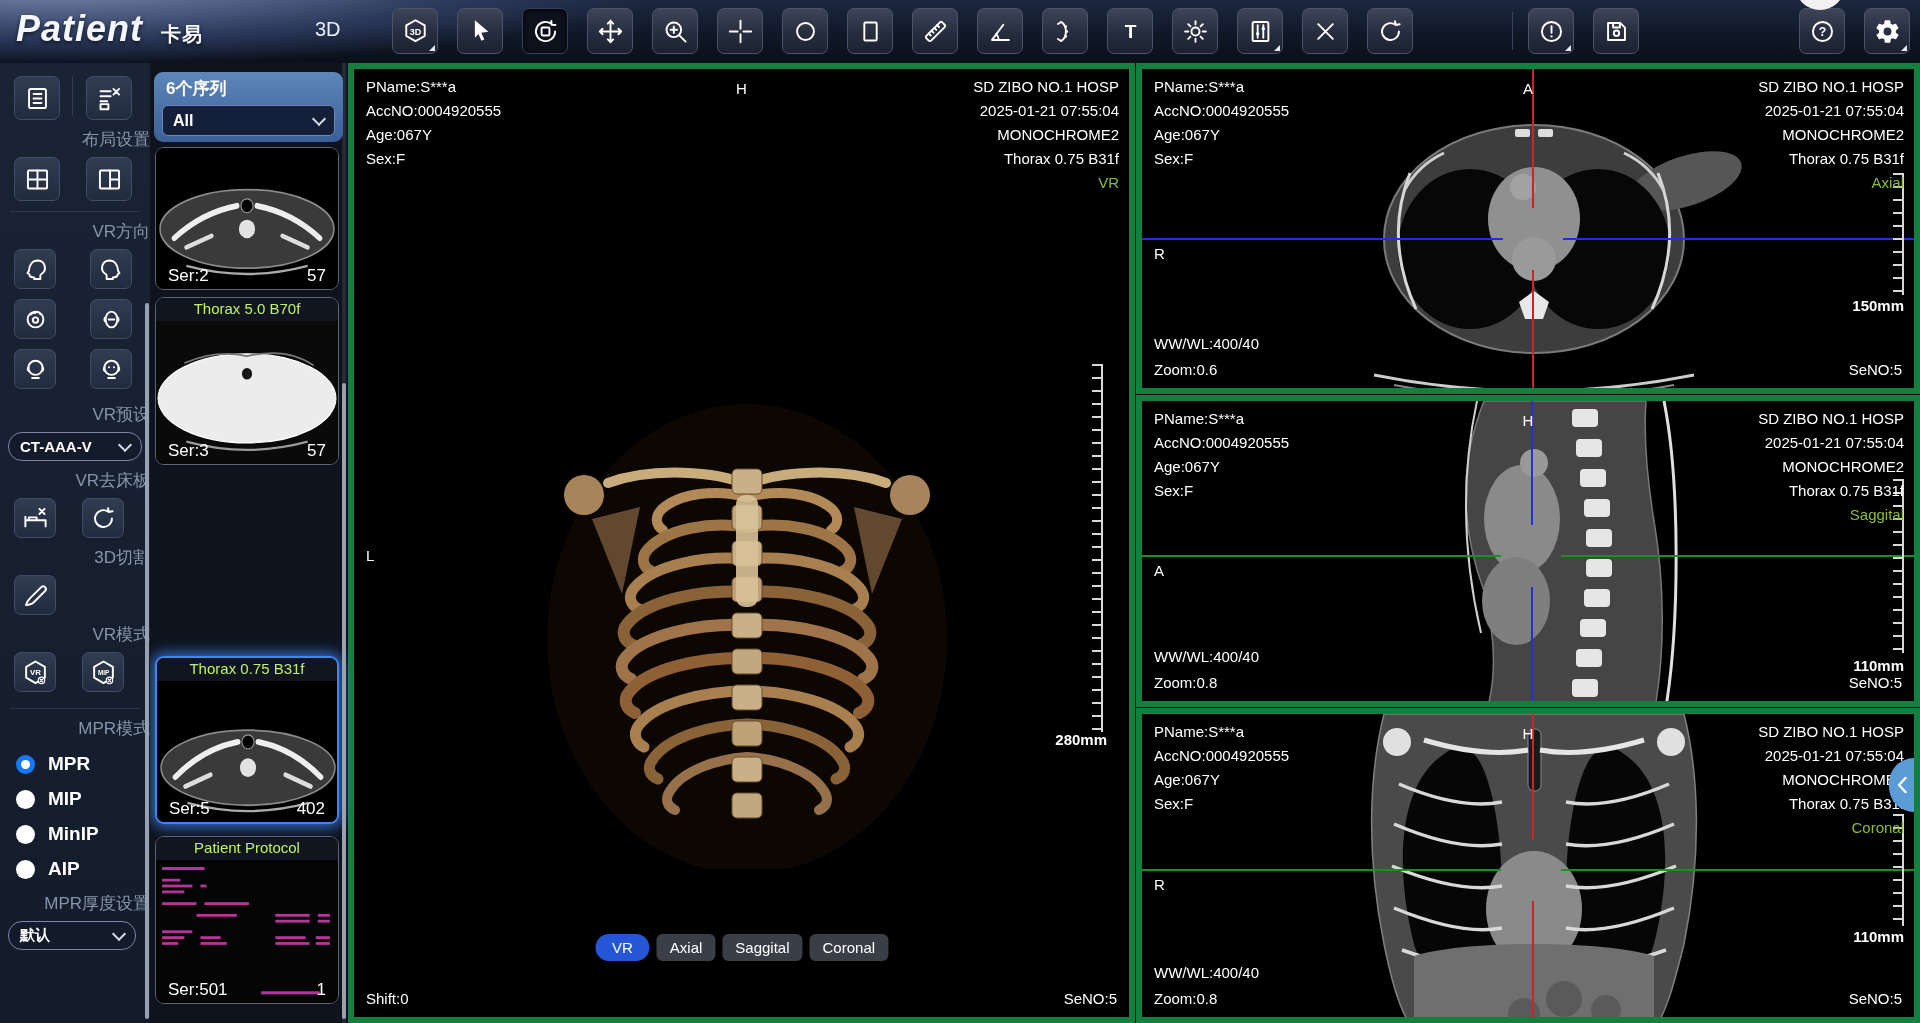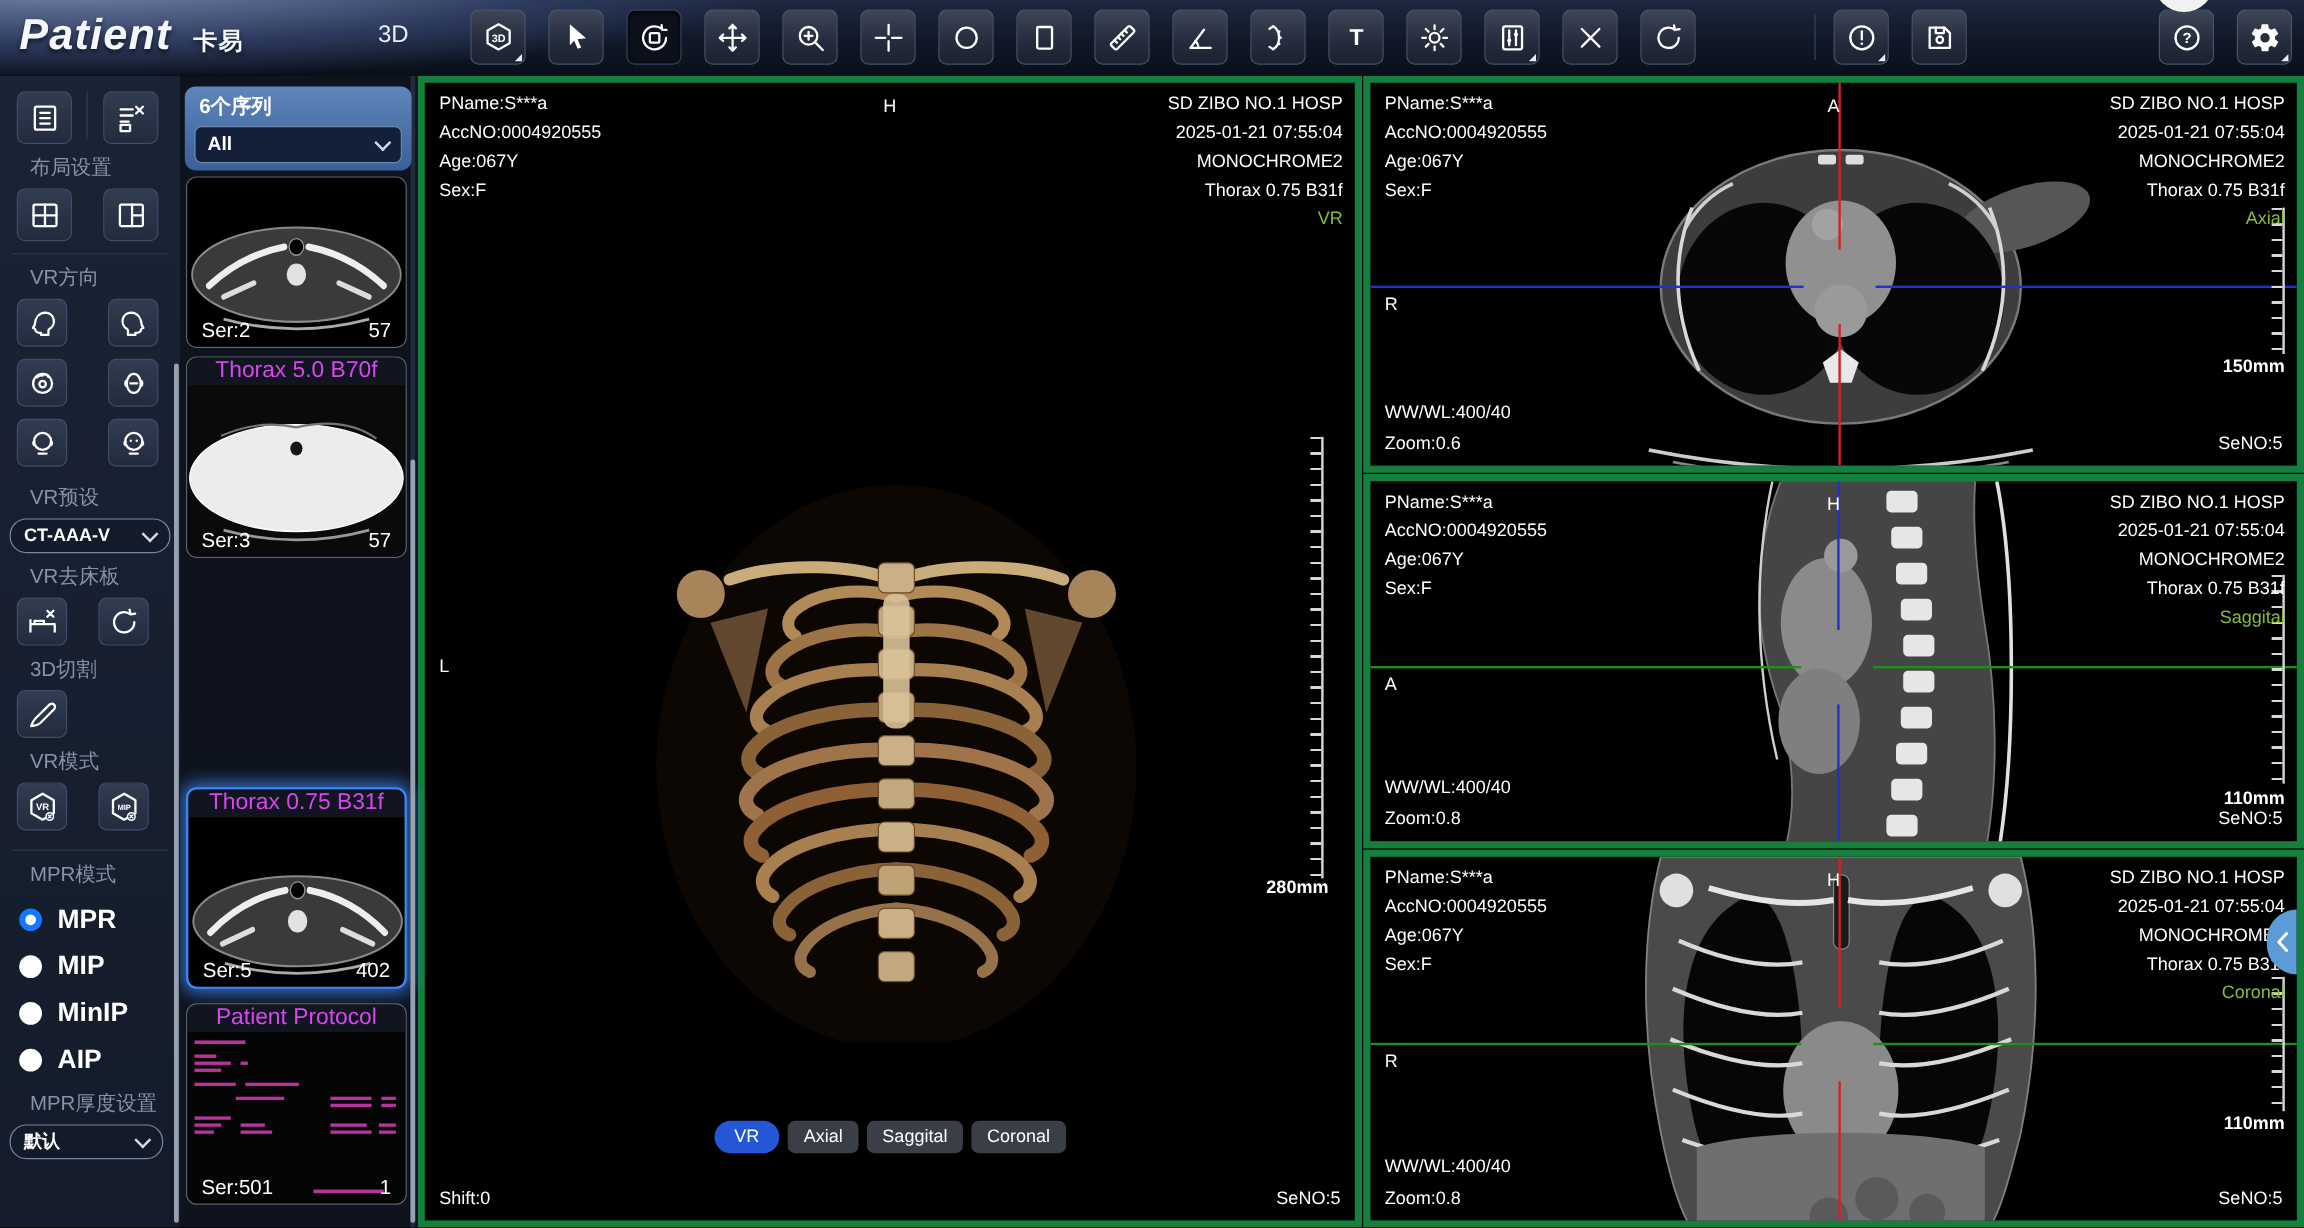--- a/index.html
+++ b/index.html
@@ -31,48 +31,48 @@
   .ic{width:27px;height:27px;stroke:#fff;stroke-width:1.7;fill:none;
       stroke-linecap:round;stroke-linejoin:round;}
   
   .sidebar{position:absolute;left:0;top:63px;width:150px;height:960px;
            background:linear-gradient(180deg,#1a2334,#141c2b);z-index:10;}
   .srow{display:flex;gap:26px;padding-left:14px;}
   .sbtn{width:46px;height:44px;border-radius:7px;background:linear-gradient(180deg,#313c52,#222b3e);
         border:1px solid #414d66;box-sizing:border-box;display:flex;align-items:center;
         justify-content:center;cursor:pointer;}
   .sbtn.sm{width:42px;height:40px;}
-  .slabel{color:#8694aa;font-size:17px;padding-left:25px;margin:8px 0 6px;}
+  .slabel{color:#8694aa;font-size:17px;padding-left:25px;margin:8px 0 6px;text-align:right;}
   .sdiv{height:1px;background:#2c3850;margin:10px 10px 4px;}
   .topdiv{position:absolute;left:72px;top:13px;width:1px;height:40px;background:#313d55;}
   .pill{margin:2px 8px 0;height:27px;border:1px solid #7b87a0;border-radius:14px;
         display:flex;align-items:center;justify-content:space-between;padding:0 11px;
         color:#fff;font-weight:bold;font-size:15px;background:rgba(18,26,42,.7);cursor:pointer;}
   .chv{width:8px;height:8px;border-right:2px solid #d4dbe8;border-bottom:2px solid #d4dbe8;
        transform:rotate(45deg);margin-top:-4px;flex:none;}
   .radio-row{display:flex;align-items:center;gap:13px;padding-left:16px;margin-top:13px;cursor:pointer;}
   .rdot{width:19px;height:19px;border-radius:50%;background:#fff;position:relative;flex:none;}
   .rdot.sel{background:#1677ff;}
   .rdot.sel::after{content:"";position:absolute;inset:5px;background:#fff;border-radius:50%;}
-  .rlabel{font-size:22px;font-weight:bold;color:#fff;}
+  .rlabel{font-size:19px;font-weight:bold;color:#fff;}
   .sb-scroll{position:absolute;left:145px;top:240px;width:4px;height:716px;
              background:#97a1b2;border-radius:2px;z-index:12;}
   
   .series{position:absolute;left:150px;top:63px;width:198px;height:960px;
           background:#0e131d;z-index:9;}
   .series-head{position:absolute;left:4px;top:9px;width:189px;height:70px;
           background:linear-gradient(180deg,#5d86bb,#3b5f98);border-radius:9px;z-index:3;}
   .series-head .ttl{padding:5px 0 0 12px;font-size:17px;font-weight:bold;color:#fff;}
   .allbox{position:absolute;left:8px;right:8px;top:33px;height:29px;background:#14203a;
           border:1px solid #6d88ae;border-radius:6px;display:flex;align-items:center;cursor:pointer;}
   .allbox .al{flex:1;padding-left:10px;font-size:16px;font-weight:bold;color:#fff;}
   .allbox .chv{margin-right:10px;}
   .card{position:absolute;left:5px;width:184px;height:168px;background:#0a0e16;
         border:1px solid #5a6472;border-radius:9px;overflow:hidden;cursor:pointer;box-sizing:border-box;}
-  .card .cttl{height:23px;text-align:center;color:#d946ef;font-size:19px;line-height:22px;background:#10151f;}
+  .card .cttl{height:23px;text-align:center;color:#bef264;font-size:15px;line-height:22px;background:#10151f;}
   .card svg.img{position:absolute;left:0;top:23px;width:182px;height:143px;}
   .card.notitle svg.img{top:0;height:141px;}
   .card .ser{position:absolute;left:12px;bottom:3px;font-size:17px;color:#fff;}
   .card .cnt{position:absolute;right:12px;bottom:3px;font-size:17px;color:#fff;text-align:center;}
   .card.sel{border:2px solid #3f86f5;box-shadow:0 0 14px 3px rgba(63,134,245,.8);}
   .ser-scroll{position:absolute;left:192px;top:0;width:4px;height:960px;background:#222b3c;}
   .ser-scroll .thumb{position:absolute;left:0;top:320px;width:4px;height:636px;
         background:#97a1b2;border-radius:2px;}
   
   .vp{position:absolute;background:#000;border:6px solid #15803d;box-sizing:border-box;overflow:hidden;}

